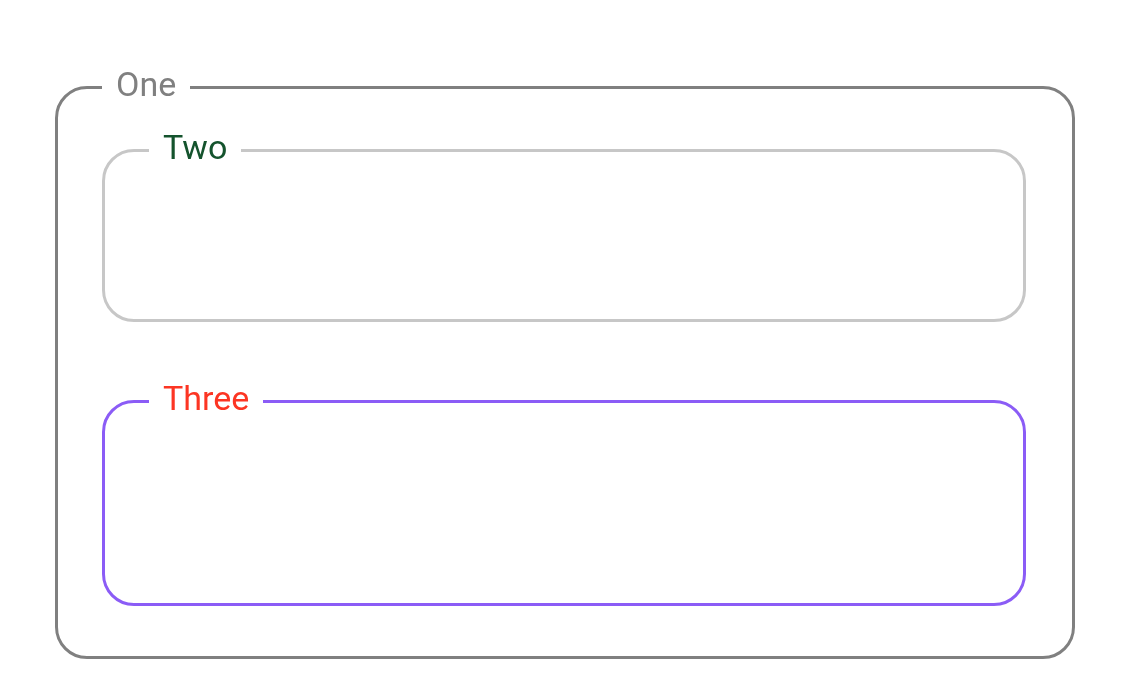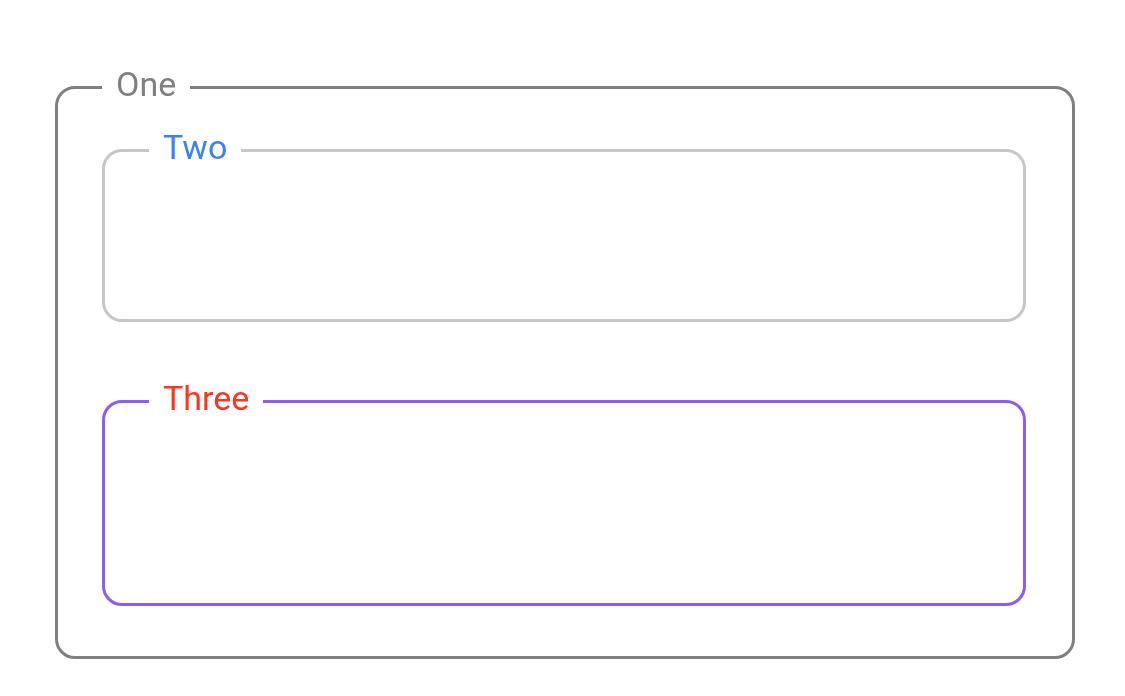--- a/index.html
+++ b/index.html
@@ -9,21 +9,21 @@
     }
     body {
       font-family: -apple-system, BlinkMacSystemFont, "Segoe UI", Roboto, Helvetica, Arial, sans-serif;
       background: #ffffff;
       width: 1125px;
       height: 696px;
       position: relative;
     }
     .groupbox {
       position: absolute;
-      border-radius: 20px;
+      border-radius: 32px;
     }
     .groupbox-legend {
       position: absolute;
       top: -22px;
       background: #ffffff;
       padding: 0 14px;
       font-size: 34px;
       font-weight: 400;
       line-height: 1;
     }
@@ -42,21 +42,21 @@
     
     .gb-two {
       left: 102px;
       top: 149px;
       width: 924px;
       height: 173px;
       border: 3px solid #c7c7c7;
     }
     .gb-two .groupbox-legend {
       left: 44px;
-      color: #3b82f6;
+      color: #14532d;
     }
     
     .gb-three {
       left: 102px;
       top: 400px;
       width: 924px;
       height: 206px;
       border: 3px solid #8b5cf6;
     }
     .gb-three .groupbox-legend {

